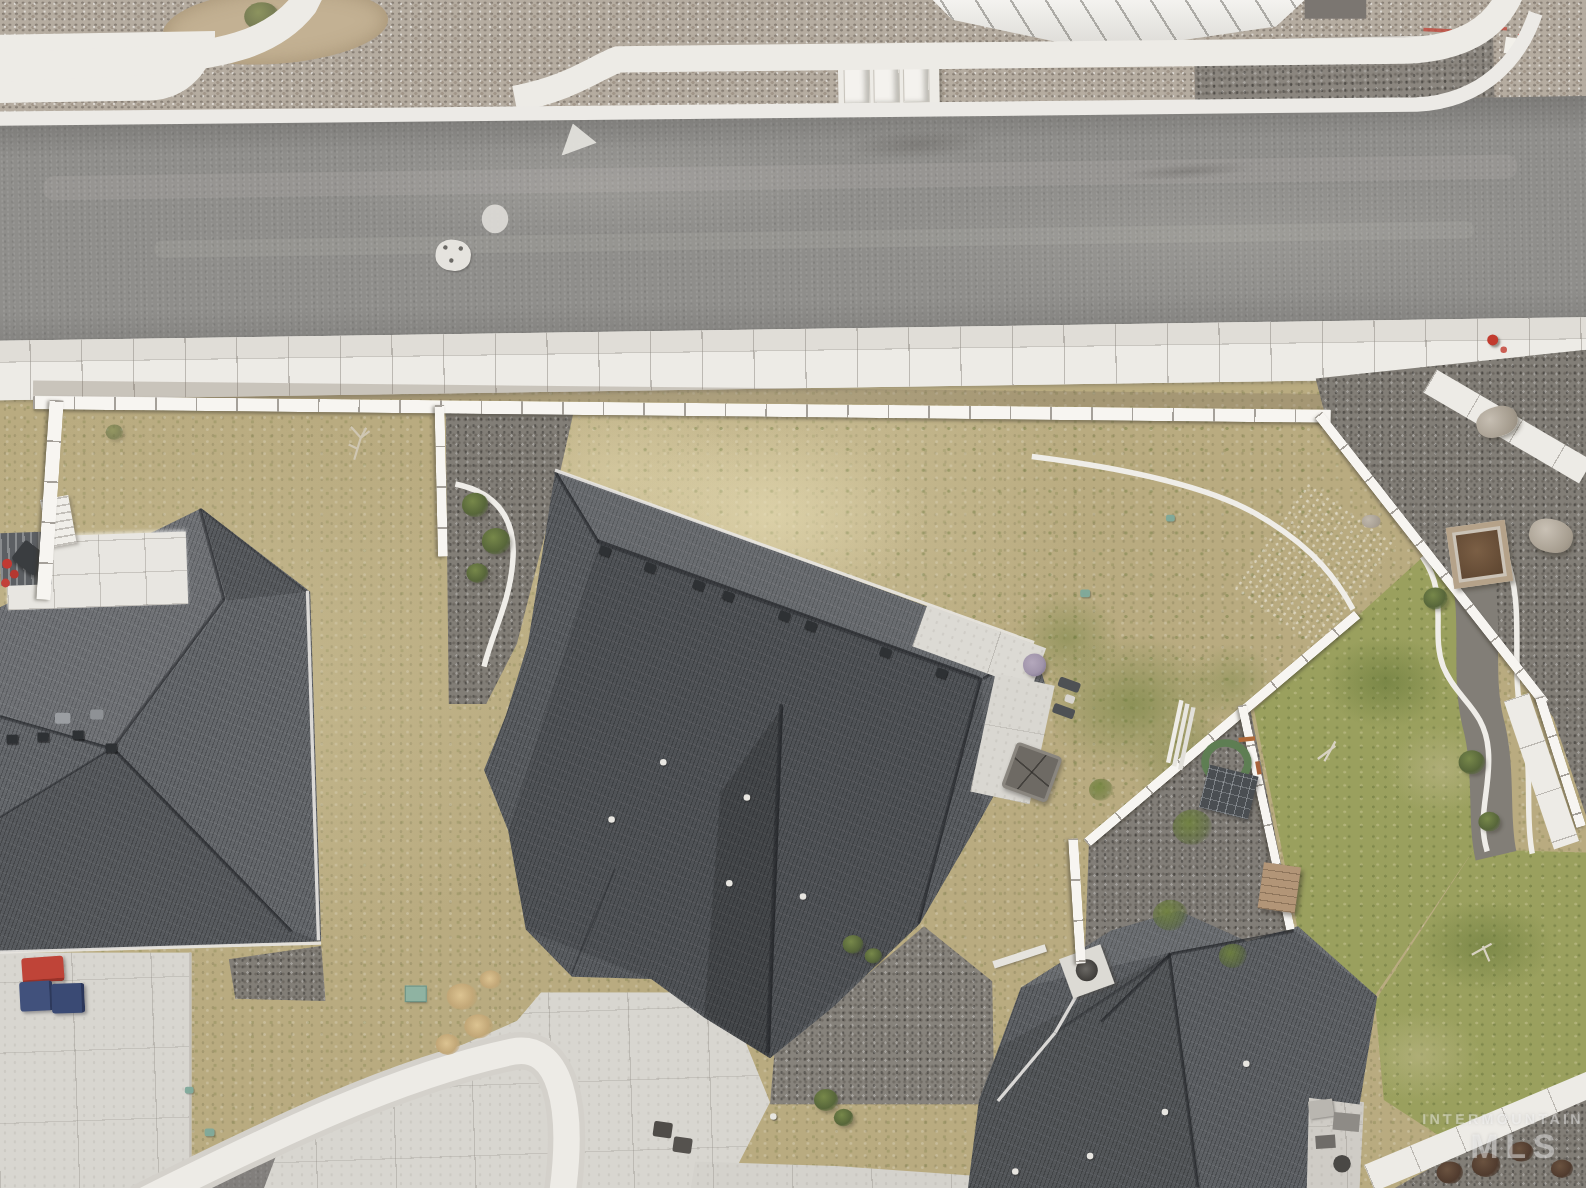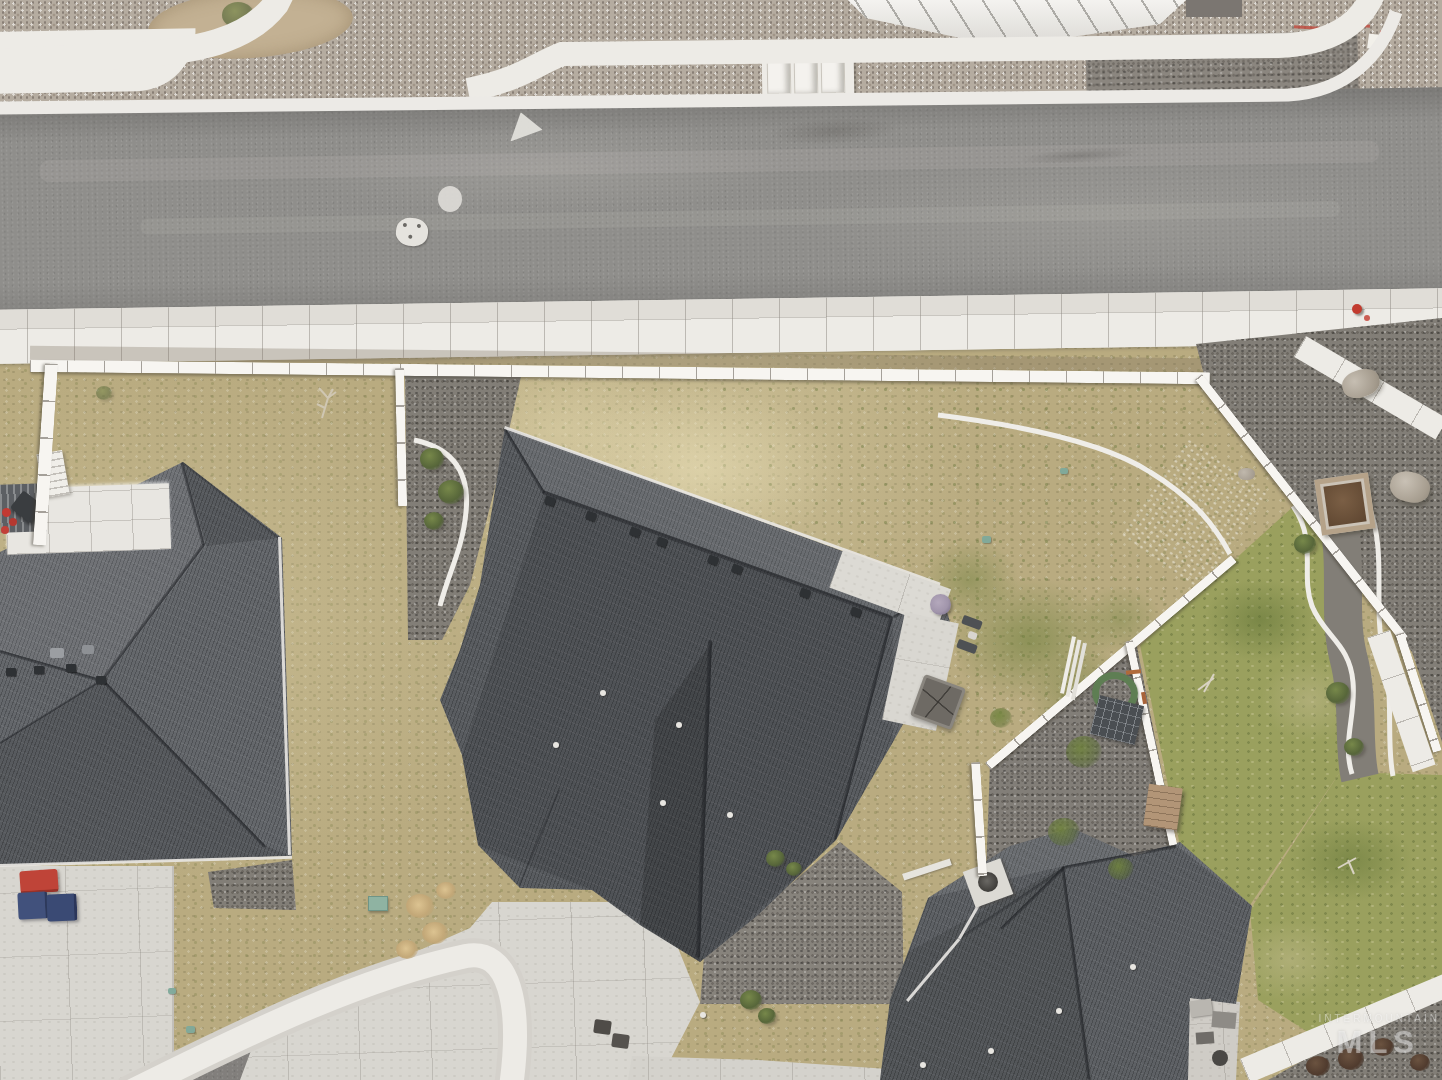--- a/index.html
+++ b/index.html
@@ -46,21 +46,21 @@
   .ridge{position:absolute;transform-origin:0 0;background:linear-gradient(rgba(28,30,34,.70),rgba(28,30,34,.30));border-radius:2px;}
   .fascia{position:absolute;transform-origin:0 0;background:var(--fascia,#e9e7e3);opacity:.9;}
   .blob{position:absolute;border-radius:50%;background:radial-gradient(circle at 40% 38%,rgba(112,132,60,.85),rgba(88,108,48,.45) 60%,transparent 78%);}
   .shrubb{position:absolute;border-radius:50%;background:radial-gradient(circle at 40% 35%,#77884a,#57663a 58%,rgba(58,68,40,.35) 80%,transparent 92%);box-shadow:2px 2px 3px rgba(50,45,35,.3);}
   .shrubr{position:absolute;border-radius:50%;background:radial-gradient(circle at 40% 35%,#6b5340,#503b2e 60%,rgba(55,40,28,.35) 82%,transparent 95%);}
   .plume{position:absolute;border-radius:50%;background:radial-gradient(circle at 45% 45%,var(--plume,#dcc391),#c3a878 55%,rgba(185,155,105,.25) 78%,transparent 92%);}
   .lid{position:absolute;background:#7fa99b;border-radius:2px;opacity:.95;box-shadow:1px 1px 1px rgba(60,60,50,.4);}
   .cap{position:absolute;width:6px;height:6px;border-radius:50%;background:#e8e6e1;box-shadow:1px 1px 1px rgba(40,40,40,.5);}
   .vent{position:absolute;width:10px;height:8px;background:#2e3134;border-radius:1px;box-shadow:1px 1px 1px rgba(0,0,0,.4);}
   .wm{position:absolute;right:2px;bottom:22px;text-align:right;color:var(--watermark,rgba(255,255,255,.42));text-shadow:0 0 3px rgba(130,130,130,.3);line-height:1;}
-  .wm-top{font-size:10px;font-weight:normal;letter-spacing:3px;}
+  .wm-top{font-size:13px;font-weight:bold;letter-spacing:3px;}
   .wm-mls{font-size:31px;font-weight:bold;letter-spacing:6px;margin-right:20px;margin-top:3px;}
 </style>
 </head>
 <body>
 
 <div class="scene">
 
   <div class="full tx-grass"></div>
 
   <div class="a tx-gravelL" style="left:0;top:0;width:1442px;height:118px;background-color:var(--gravelLight,#b5aca0);"></div>

